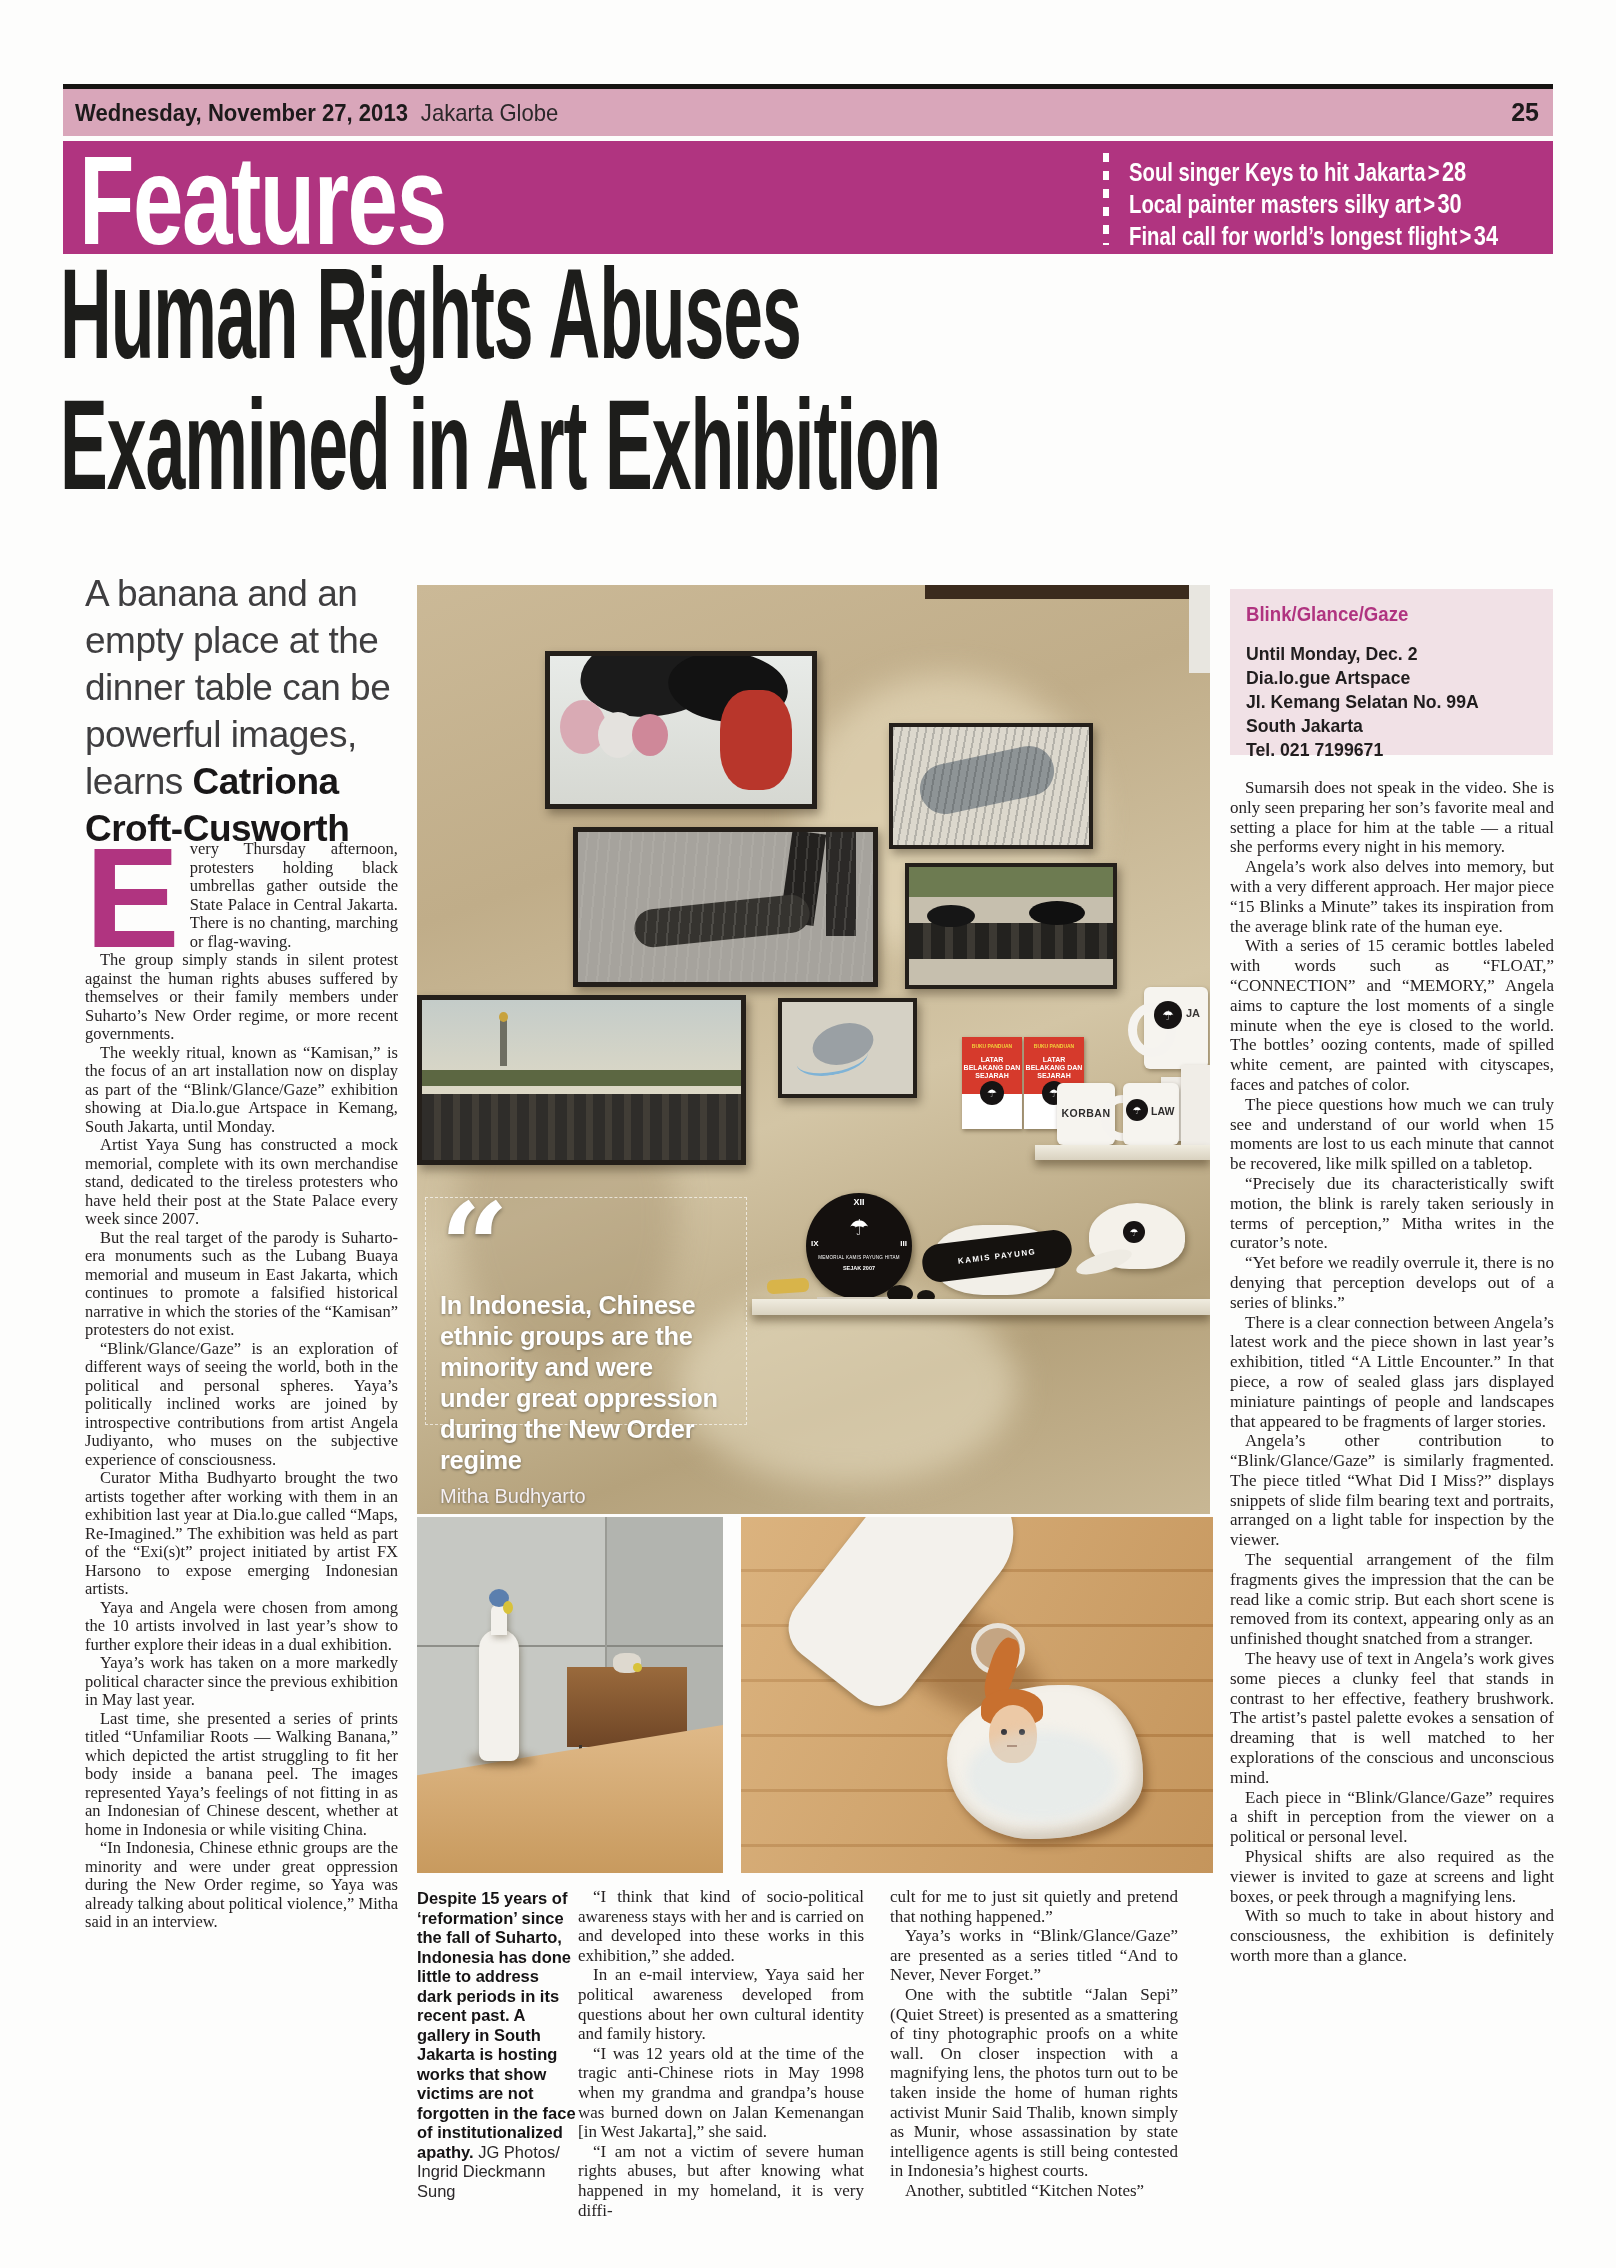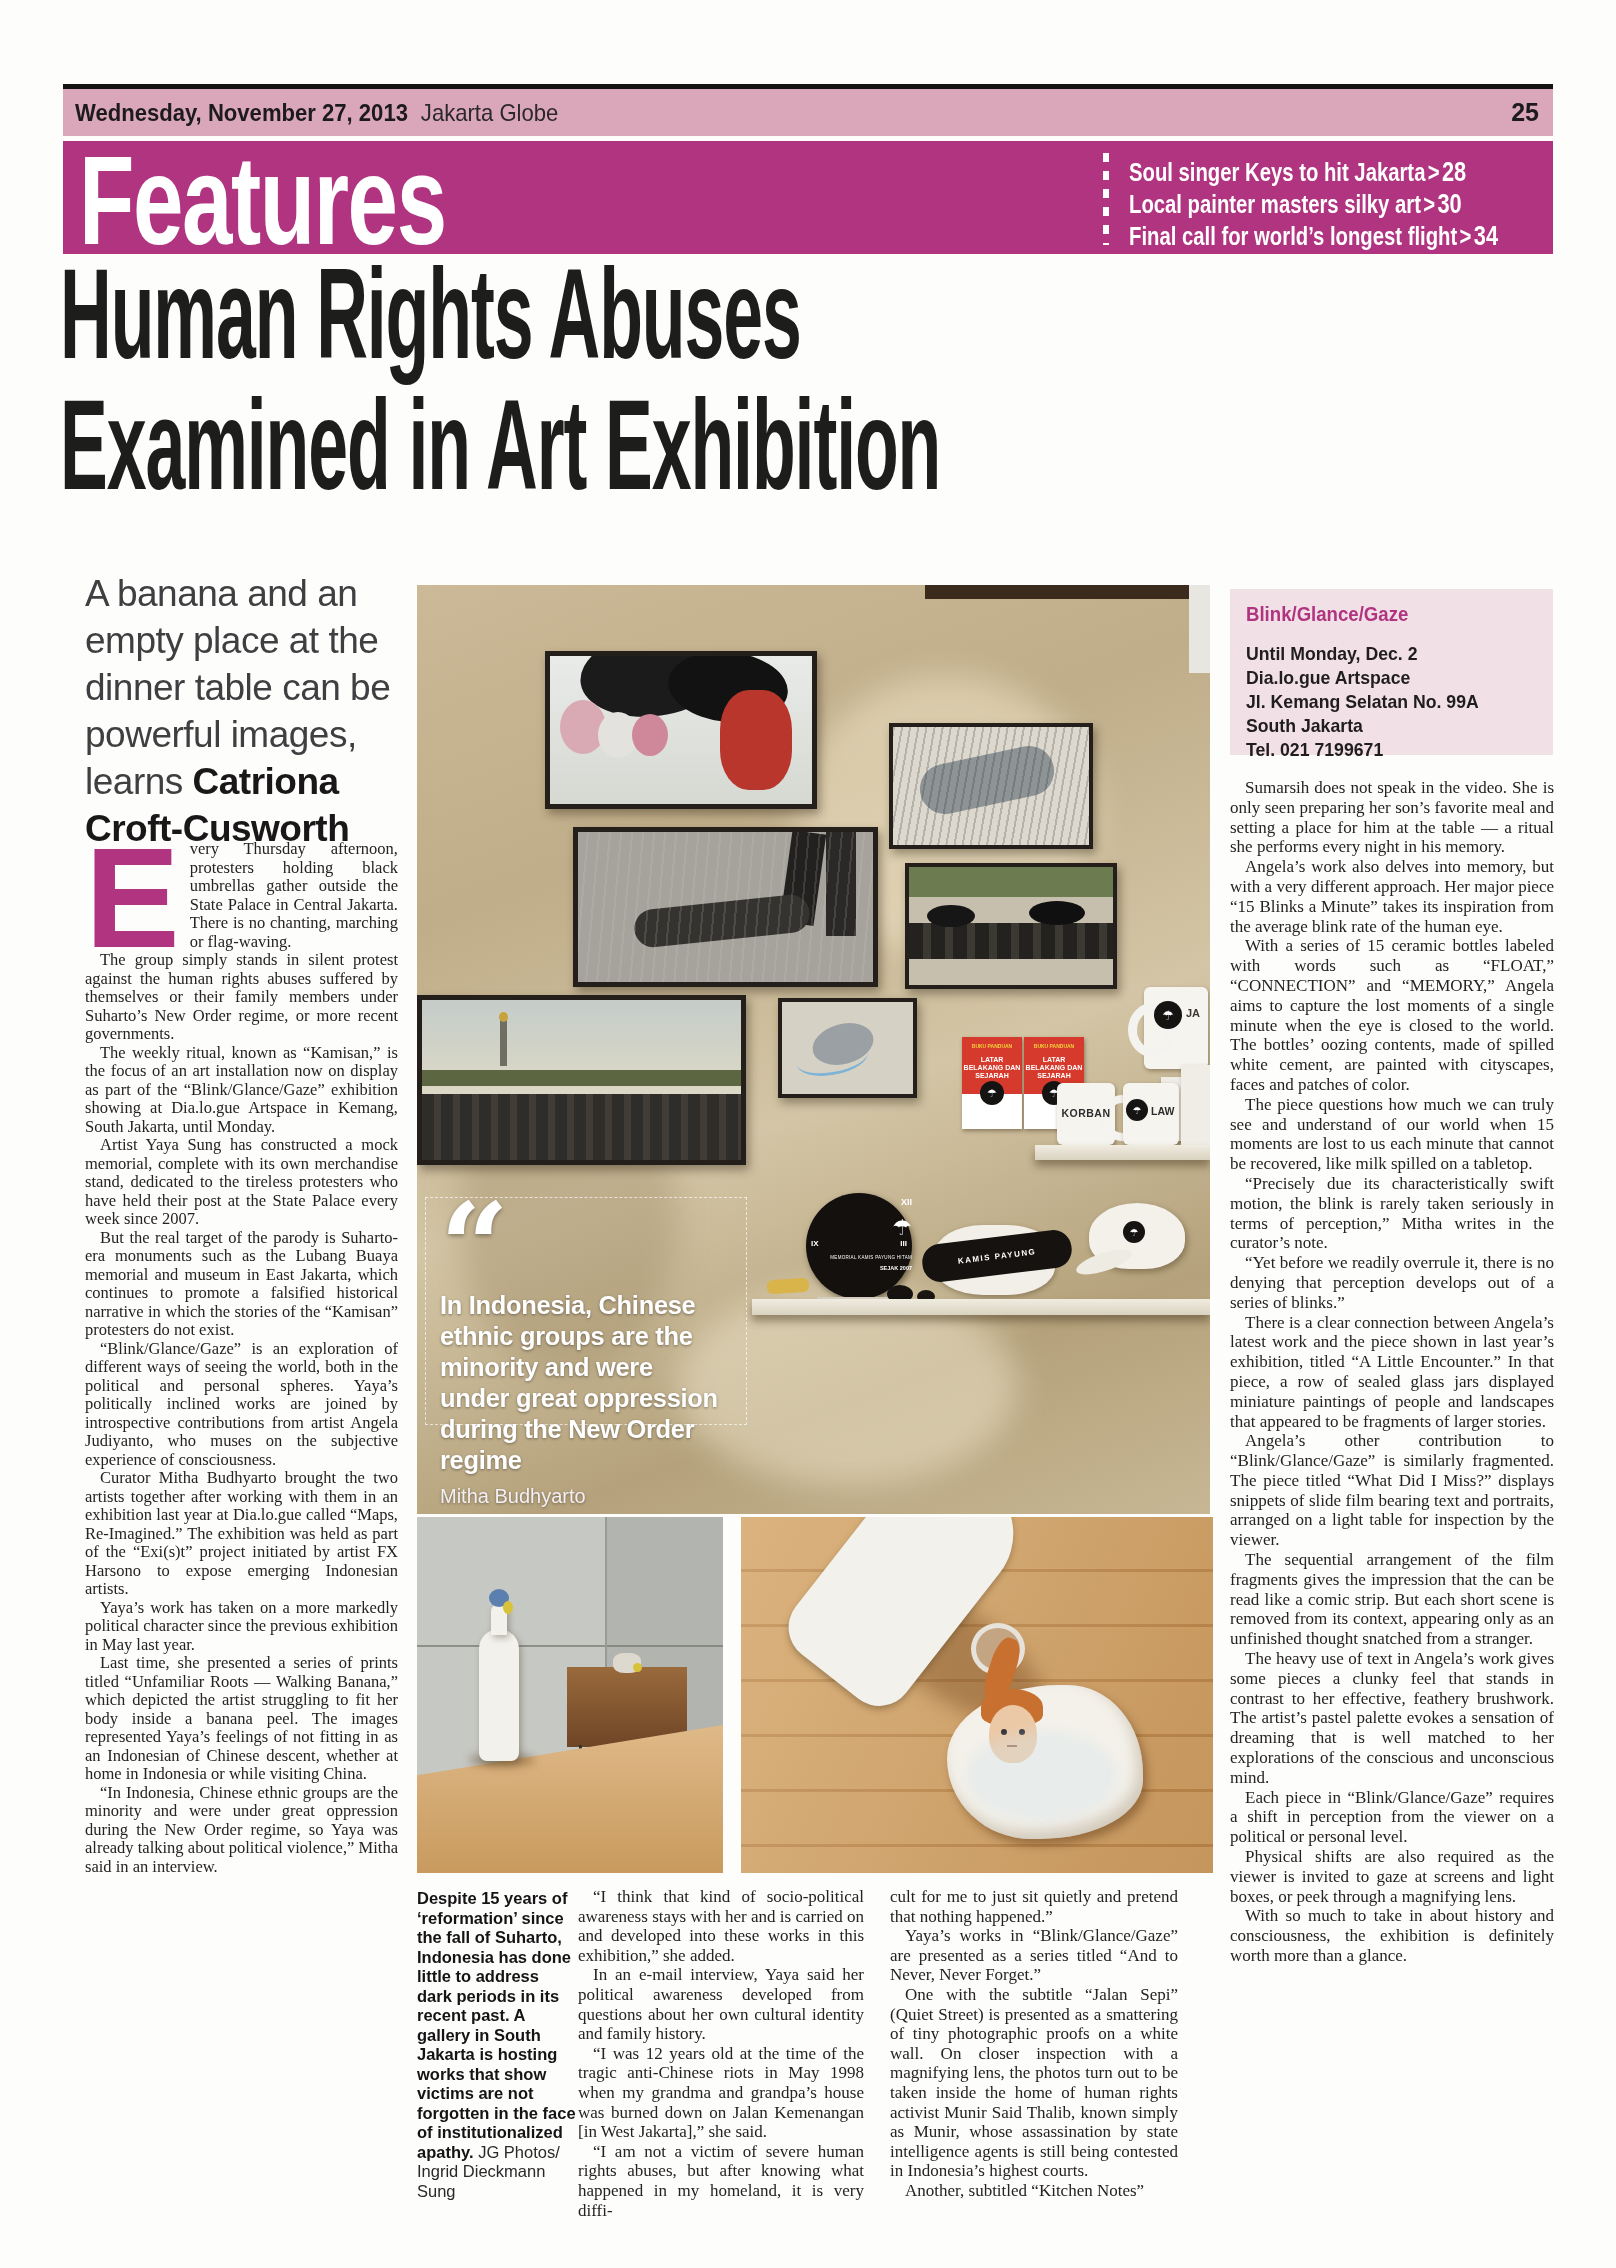--- a/index.html
+++ b/index.html
@@ -55,21 +55,21 @@
   .photo-main{left:417px;top:585px;width:793px;height:929px;
     background:linear-gradient(160deg,#cbb997 0%,#c0ad89 28%,#d3c5a5 55%,#b5a27c 80%,#c8b794 100%);}
   .stain{position:absolute;border-radius:50%;filter:blur(16px);}
   .shelf{position:absolute;background:linear-gradient(#f0ece0,#d9d2c0);box-shadow:0 6px 8px rgba(60,45,20,.45);}
   .mug{position:absolute;background:#f6f4ef;border-radius:6px;box-shadow:1px 2px 4px rgba(60,45,20,.4);}
   .logo-dot{position:absolute;background:#161313;border-radius:50%;color:#fff;display:flex;align-items:center;justify-content:center;}
   .booklet{position:absolute;background:#fff;box-shadow:1px 2px 4px rgba(60,45,20,.45);overflow:hidden;}
   .booklet .red{position:absolute;left:0;top:0;right:0;height:62%;background:#d63a2c;}
   .bk-head{position:absolute;top:6px;width:100%;text-align:center;color:#f2d23a;font-weight:bold;font-size:5px;}
   .bk-title{position:absolute;top:19px;width:100%;text-align:center;color:#fff;font-weight:bold;font-size:7px;line-height:8px;}
-  .plaque{position:absolute;background:#14100e;border-radius:50%;color:#fff;text-align:right;box-shadow:2px 3px 6px rgba(40,30,10,.5);}
+  .plaque{position:absolute;background:#14100e;border-radius:50%;color:#fff;text-align:center;box-shadow:2px 3px 6px rgba(40,30,10,.5);}
   .pl-num{position:absolute;width:100%;top:4px;font-size:9px;font-weight:bold;}
   .pl-side{position:absolute;top:46px;font-size:8px;font-weight:bold;}
   .pl-name{position:absolute;top:62px;width:100%;font-size:4.5px;letter-spacing:.3px;}
   .pl-year{position:absolute;top:72px;width:100%;font-size:5.5px;font-weight:bold;}
   .pl-umb{position:absolute;top:22px;width:100%;font-size:22px;}
   .band{position:absolute;background:#15120f;border-radius:18px;transform:rotate(-7deg);display:flex;align-items:center;justify-content:center;
         color:#fff;font-size:8px;font-weight:bold;letter-spacing:1.5px;}
   
   .pull-quote{position:absolute;left:8px;top:612px;width:322px;height:228px;box-sizing:border-box;
               border:1px dashed rgba(255,255,255,.65);padding:6px 14px;color:#fff;}
@@ -121,20 +121,21 @@
   </div>
 
   <div class="abs col col1">
     <p class="first"><span class="dropcap">E</span><span>very Thursday afternoon, protesters holding black umbrellas gather outside the State Palace in Central Jakarta. There is no chanting, marching or flag-waving.</span></p>
     <p>The group simply stands in silent protest against the human rights abuses suffered by themselves or their family members under Suharto’s New Order regime, or more recent governments.</p>
     <p>The weekly ritual, known as “Kamisan,” is the focus of an art installation now on display as part of the “Blink/Glance/Gaze” exhibition showing at Dia.lo.gue Artspace in Kemang, South Jakarta, until Monday.</p>
     <p>Artist Yaya Sung has constructed a mock memorial, complete with its own merchandise stand, dedicated to the tireless protesters who have held their post at the State Palace every week since 2007.</p>
     <p>But the real target of the parody is Suharto-era monuments such as the Lubang Buaya memorial and museum in East Jakarta, which continues to promote a falsified historical narrative in which the stories of the “Kamisan” protesters do not exist.</p>
     <p>“Blink/Glance/Gaze” is an exploration of different ways of seeing the world, both in the political and personal spheres. Yaya’s politically inclined works are joined by introspective contributions from artist Angela Judiyanto, who muses on the subjective experience of consciousness.</p>
     <p>Curator Mitha Budhyarto brought the two artists together after working with them in an exhibition last year at Dia.lo.gue called “Maps, Re-Imagined.” The exhibition was held as part of the “Exi(s)t” project initiated by artist FX Harsono to expose emerging Indonesian artists.</p>
+    <p>Yaya and Angela were chosen from among the 10 artists involved in last year’s show to further explore their ideas in a dual exhibition.</p>
     <p>Yaya’s work has taken on a more markedly political character since the previous exhibition in May last year.</p>
     <p>Last time, she presented a series of prints titled “Unfamiliar Roots — Walking Banana,” which depicted the artist struggling to fit her body inside a banana peel. The images represented Yaya’s feelings of not fitting in as an Indonesian of Chinese descent, whether at home in Indonesia or while visiting China.</p>
     <p>“In Indonesia, Chinese ethnic groups are the minority and were under great oppression during the New Order regime, so Yaya was already talking about political violence,” Mitha said in an interview.</p>
   </div>
 
   <figure class="abs photo photo-main" style="margin:0;">
     <div class="stain" style="left:380px;top:90px;width:300px;height:280px;background:rgba(238,228,198,.55);"></div>
     <div class="stain" style="left:40px;top:470px;width:220px;height:320px;background:rgba(148,126,90,.32);"></div>
     <div class="stain" style="left:260px;top:700px;width:340px;height:200px;background:rgba(240,231,205,.5);"></div>
     <div class="abs" style="left:508px;top:0;width:285px;height:14px;background:#3b2b1d;"></div>

